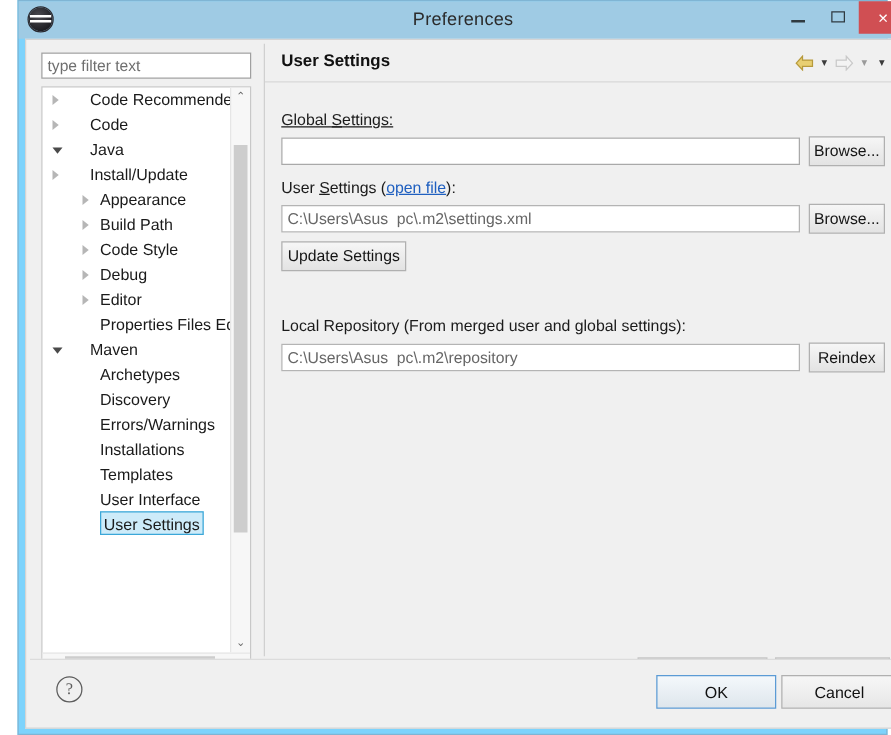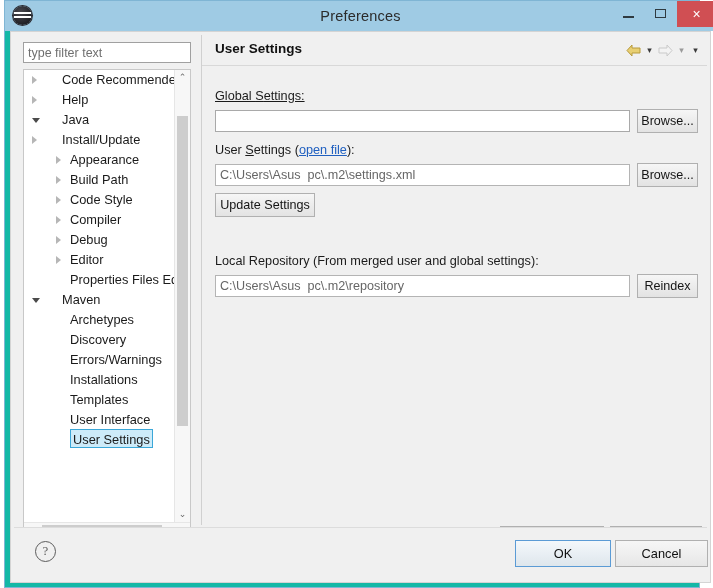--- a/index.html
+++ b/index.html
@@ -6,23 +6,23 @@
     margin: 0; padding: 0;
     width: 713px; height: 588px;
     overflow: hidden;
     background: #ffffff;
     font-family: "Liberation Sans", sans-serif;
   }
 
   
   #window {
     position: absolute;
-    left: 4px; top: 0;
+    left: 14px; top: 0;
     width: 696px; height: 588px;
-    background: #14b8a6;
+    background: #7dd3fc;
     box-sizing: border-box;
     border: 1px solid #7fb5d4;
   }
 
   
   #titlebar {
     position: absolute;
     left: 0; top: 0;
     width: 711px; height: 30px;
     background: #9fcbe4;
@@ -383,45 +383,41 @@
       <input id="filter-input" type="text" placeholder="type filter text" style="">
 
       <div id="tree-frame">
         <div id="tree-list">
             <div class="tree-item depth0">
               <span class="arrow collapsed"></span>
               <span class="lbl">Code Recommenders</span>
             </div>
             <div class="tree-item depth0">
               <span class="arrow collapsed"></span>
-              <span class="lbl">Help</span>
+              <span class="lbl">Code</span>
             </div>
             <div class="tree-item depth0">
               <span class="arrow expanded"></span>
               <span class="lbl">Java</span>
             </div>
             <div class="tree-item depth0">
               <span class="arrow collapsed"></span>
               <span class="lbl">Install/Update</span>
             </div>
             <div class="tree-item depth1">
               <span class="arrow collapsed"></span>
               <span class="lbl">Appearance</span>
             </div>
             <div class="tree-item depth1">
               <span class="arrow collapsed"></span>
               <span class="lbl">Build Path</span>
             </div>
             <div class="tree-item depth1">
               <span class="arrow collapsed"></span>
               <span class="lbl">Code Style</span>
-            </div>
-            <div class="tree-item depth1">
-              <span class="arrow collapsed"></span>
-              <span class="lbl">Compiler</span>
             </div>
             <div class="tree-item depth1">
               <span class="arrow collapsed"></span>
               <span class="lbl">Debug</span>
             </div>
             <div class="tree-item depth1">
               <span class="arrow collapsed"></span>
               <span class="lbl">Editor</span>
             </div>
             <div class="tree-item depth1">

